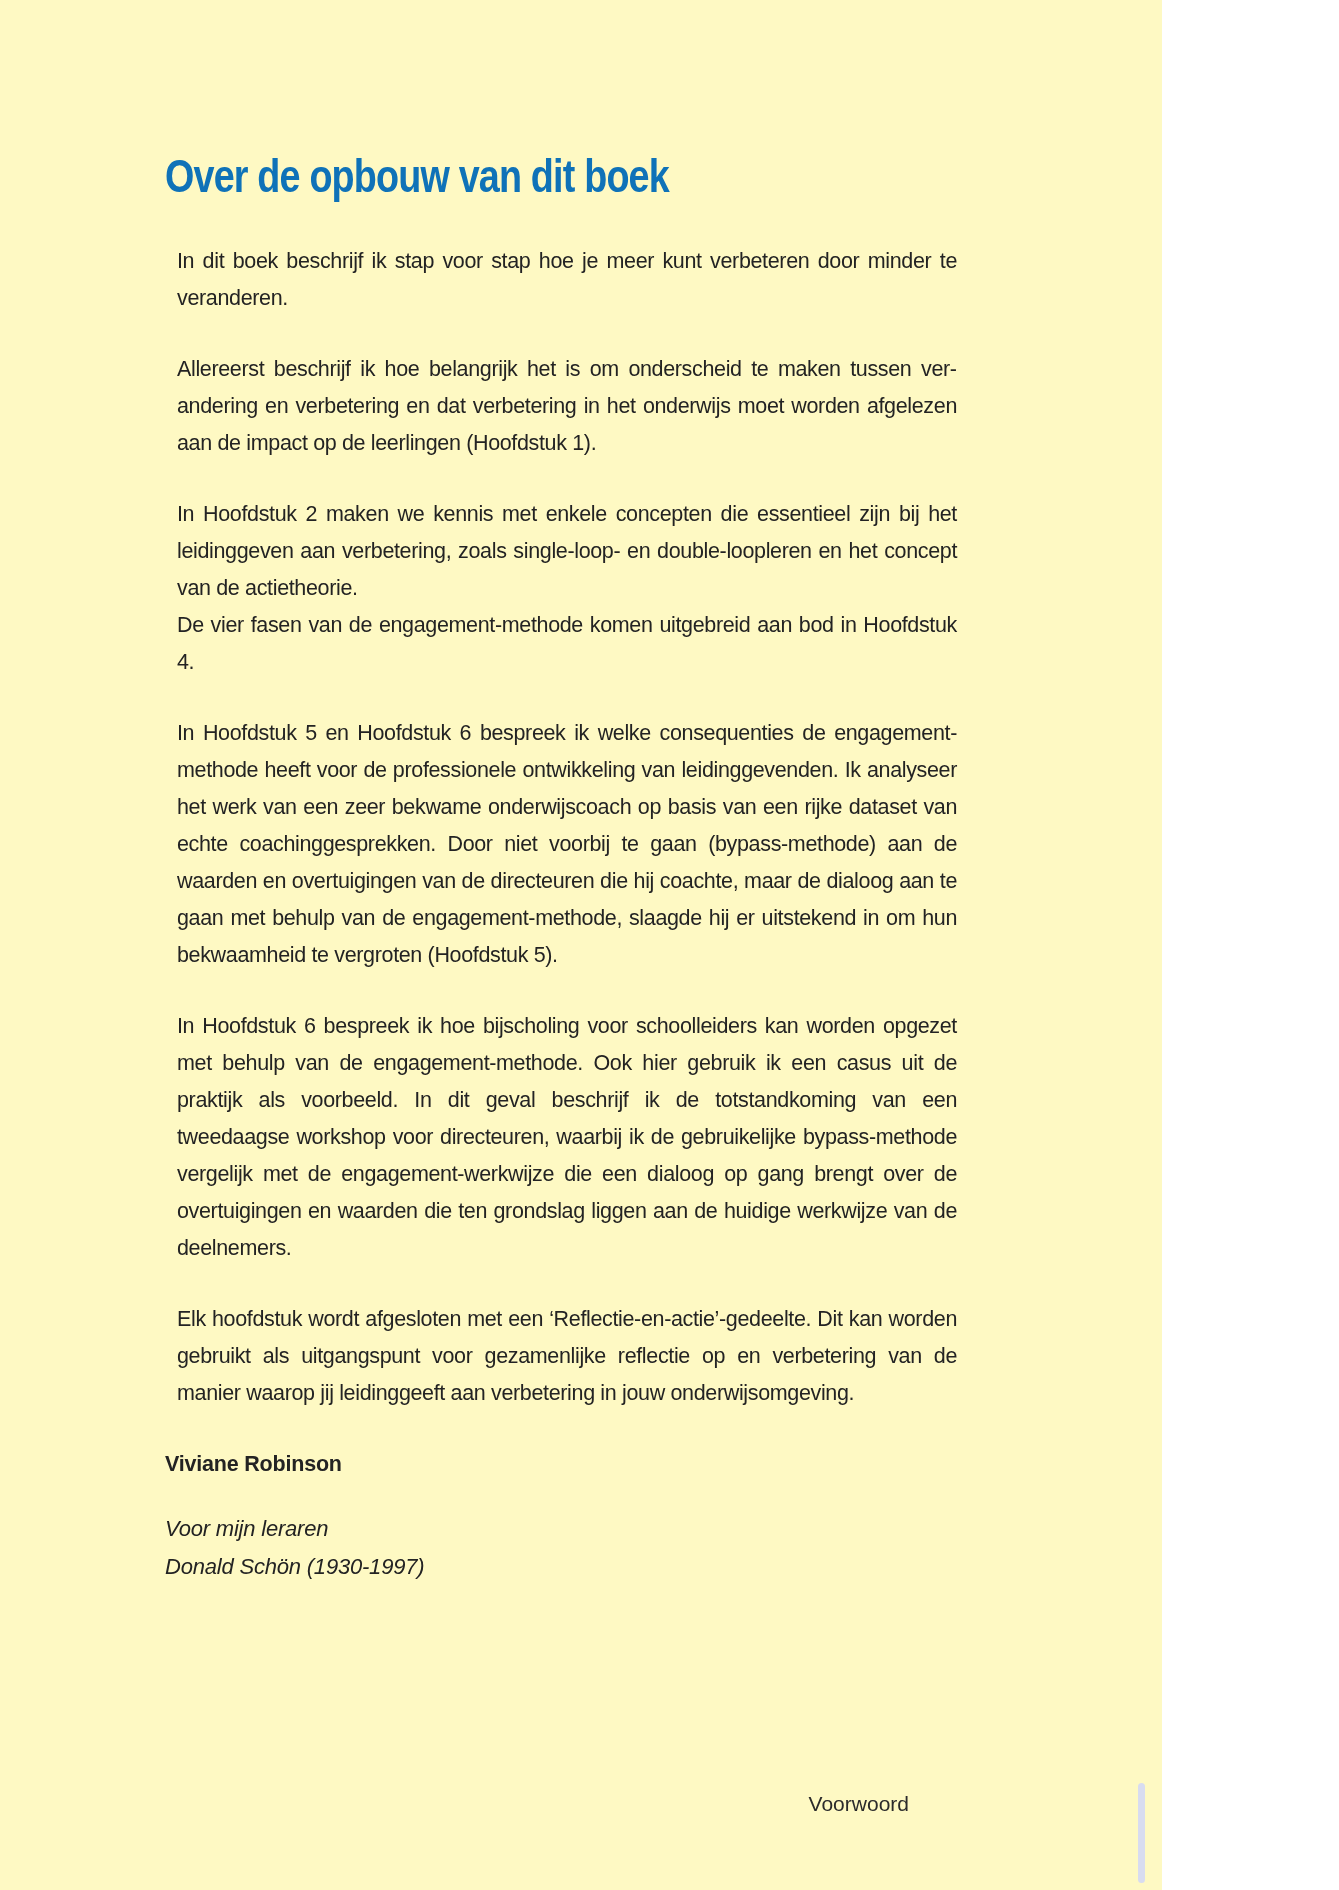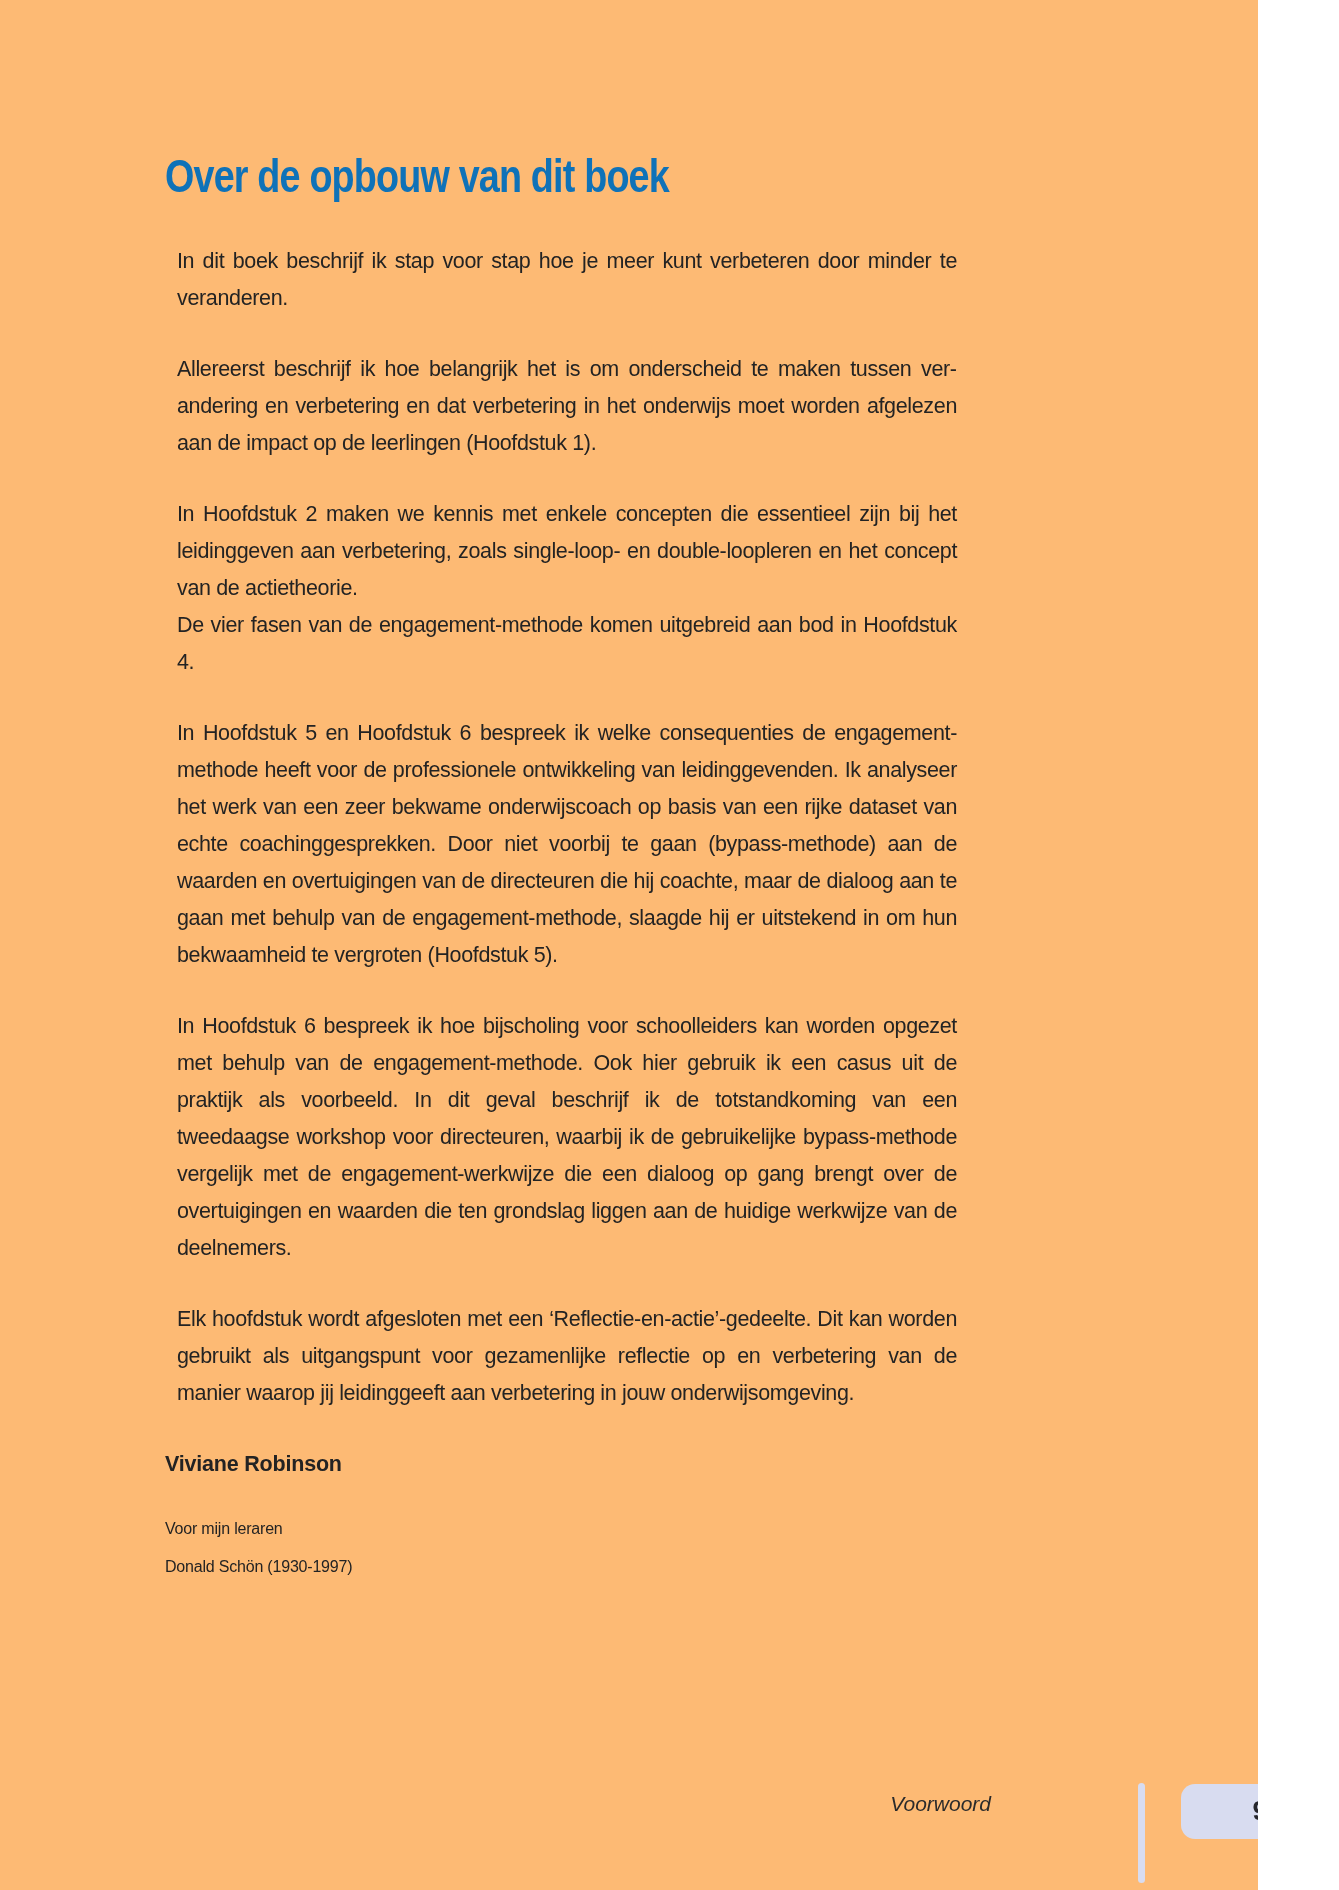--- a/index.html
+++ b/index.html
@@ -4,23 +4,23 @@
 <style>
   :root {
     --title-color: #0f72b8;
     --footer-accent: #d8dcf0;
     --text-color: #232323;
   }
   * { box-sizing: border-box; }
   html, body { margin: 0; padding: 0; background: #ffffff; }
   .page {
     position: relative;
-    width: 1258px;
+    width: 1162px;
     height: 1890px;
-    background: #fdba74;
+    background: #fef9c3;
     overflow: hidden;
     font-family: "Liberation Sans", sans-serif;
     color: var(--text-color);
     padding-left: 20px;
   }
   .content {
     position: absolute;
     left: 165px;
     top: 0;
     width: 792px;
@@ -48,29 +48,29 @@
   }
   .content p.no-gap { margin-bottom: 0; }
   .author {
     margin: 8px 0 27px 0;
     font-size: 21.5px;
     line-height: 37px;
     font-weight: 700;
     letter-spacing: -0.2px;
   }
   .dedication {
-    font-size: 16px;
+    font-style: italic;
+    font-size: 22px;
     line-height: 38px;
     letter-spacing: -0.2px;
   }
   .footer-section-label {
     position: absolute;
     top: 1792px;
-    right: 267px;
-    font-style: italic;
+    right: 253px;
     font-size: 21px;
     color: #2b2b2b;
   }
   .footer-divider {
     position: absolute;
     left: 1138px;
     top: 1783px;
     width: 7px;
     height: 100px;
     border-radius: 4px;

